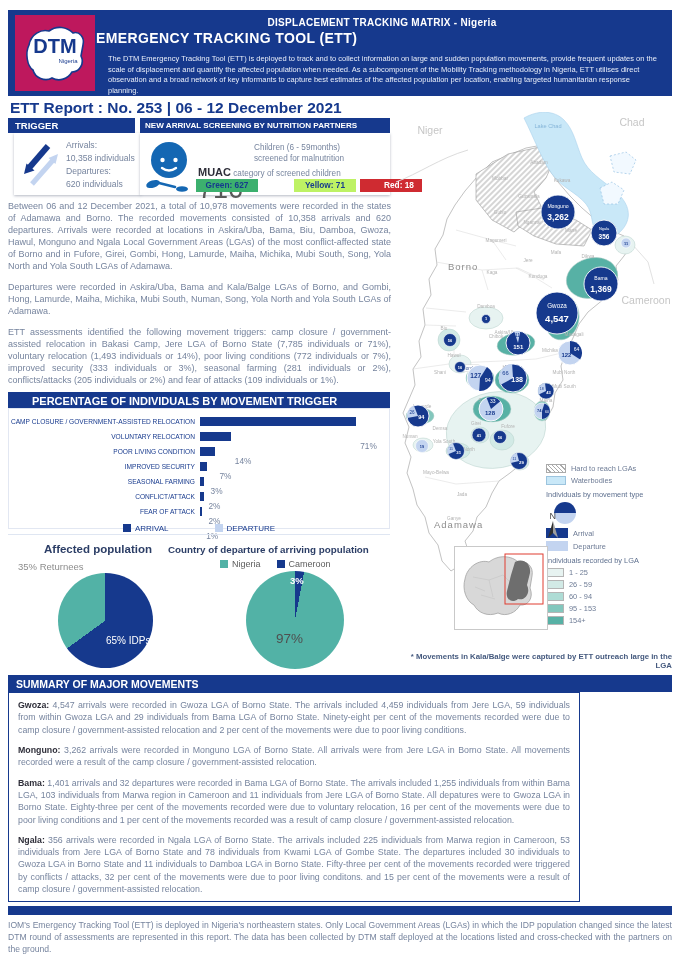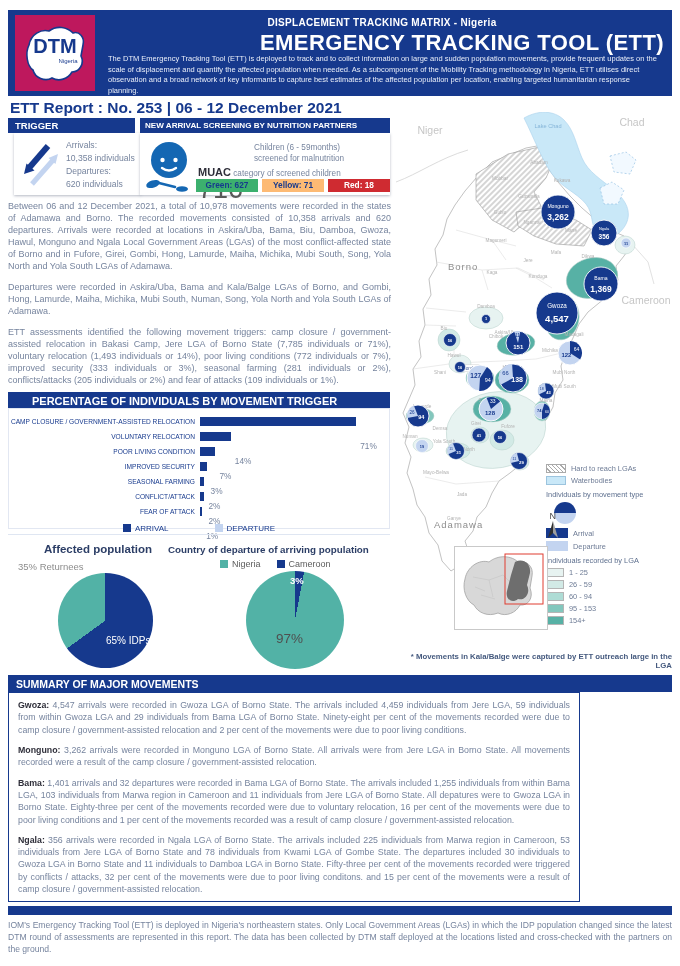--- a/index.html
+++ b/index.html
@@ -6,21 +6,21 @@
     --blue:#16398d; --teal:#52b2a6; --dep:#c3d4f0; --gray:#76849e;
   }
   html,body{margin:0;padding:0;}
   body{width:680px;height:966px;background:#ffffff;position:relative;overflow:hidden;
        font-family:"Liberation Sans",sans-serif;}
   .abs{position:absolute;}
   
   #hdr{left:8px;top:10px;width:664px;height:86px;background:var(--blue);}
   #logo{left:7px;top:5px;width:80px;height:76px;background:#be185d;}
   #hdr-kicker{left:92px;right:8px;top:7px;text-align:center;color:#fff;font-size:10px;font-weight:bold;letter-spacing:.3px;}
-  #hdr-title{left:88px;right:8px;top:20px;text-align:right;color:#fff;font-size:22px;font-weight:bold;letter-spacing:.4px;}
+  #hdr-title{left:88px;right:8px;top:20px;text-align:left;color:#fff;font-size:14px;font-weight:bold;letter-spacing:.4px;}
   #hdr-desc{left:100px;right:12px;top:44px;text-align:left;color:#e8edf8;font-size:7.5px;line-height:1.4;}
   #report-title{left:10px;top:99px;font-size:15.5px;font-weight:bold;color:var(--blue);}
   
   .sec-bar{background:var(--blue);color:#fff;font-weight:bold;box-sizing:border-box;}
   #movement-bar{left:8px;top:118px;width:127px;height:15px;font-size:9.5px;padding:2px 0 0 7px;}
   #screening-bar{left:140px;top:118px;width:250px;height:15px;font-size:8.1px;padding:3px 0 0 5px;}
   .panel{background:#fff;box-shadow:0 1px 2.5px rgba(90,100,125,.45);}
   #movement-box{left:14px;top:133px;width:127px;height:62px;}
   #screening-box{left:140px;top:133px;width:250px;height:62px;}
   #mv-icon{left:4px;top:7px;width:44px;height:50px;}
@@ -129,22 +129,22 @@
     <ellipse cx="38" cy="50" rx="6" ry="2.8" fill="#1467b3"></ellipse>
   </svg>
   <div class="abs" id="scr-count">716</div>
   <div class="abs" id="scr-caption">
     <div>Children (6 - 59months)</div>
     <div>screened for malnutrition</div>
   </div>
   <div class="abs" id="scr-muac"><b>MUAC</b><span> category of screened children</span></div>
   <div class="abs" id="badges">
       <div class="badge" style="background: rgb(60, 176, 110); color: rgb(22, 57, 141);">Green: 627</div>
-      <div class="badge" style="background: #fdba74; color: rgb(22, 57, 141);">Yellow: 71</div>
-      <div class="badge" style="background: rgb(207, 43, 49); color: rgb(255, 255, 255);">Red: 18</div>
+      <div class="badge" style="background: #bef264; color: rgb(22, 57, 141); margin-left: 32px;">Yellow: 71</div>
+      <div class="badge" style="background: rgb(207, 43, 49); color: rgb(255, 255, 255); text-align: right;">Red: 18</div>
     </div>
 </div>
 
 <div class="abs" id="intro">
     <p class="body-p">Between 06 and 12 December 2021, a total of 10,978 movements were recorded in the states of Adamawa and Borno. The recorded movements consisted of 10,358 arrivals and 620 departures. Arrivals were recorded at locations in Askira/Uba, Bama, Biu, Damboa, Gwoza, Hawul, Monguno and Ngala Local Government Areas (LGAs) of the most conflict-affected state of Borno and in Fufore, Girei, Gombi, Hong, Lamurde, Maiha, Michika, Mubi South, Song, Yola North and Yola South LGAs of Adamawa.</p>
     <p class="body-p">Departures were recorded in Askira/Uba, Bama and Kala/Balge LGAs of Borno, and Gombi, Hong, Lamurde, Maiha, Michika, Mubi South, Numan, Song, Yola North and Yola South LGAs of Adamawa.</p>
     <p class="body-p">ETT assessments identified the following movement triggers: camp closure / government-assisted relocation in Bakasi Camp, Jere LGA of Borno State (7,785 individuals or 71%), voluntary relocation (1,493 individuals or 14%), poor living conditions (772 individuals or 7%), improved security (333 individuals or 3%), seasonal farming (281 individuals or 2%), conflicts/attacks (205 individuals or 2%) and fear of attacks (109 individuals or 1%).</p>
   </div>
 
 <div class="abs sec-bar" id="trigger-bar">PERCENTAGE OF INDIVIDUALS BY MOVEMENT TRIGGER</div>

